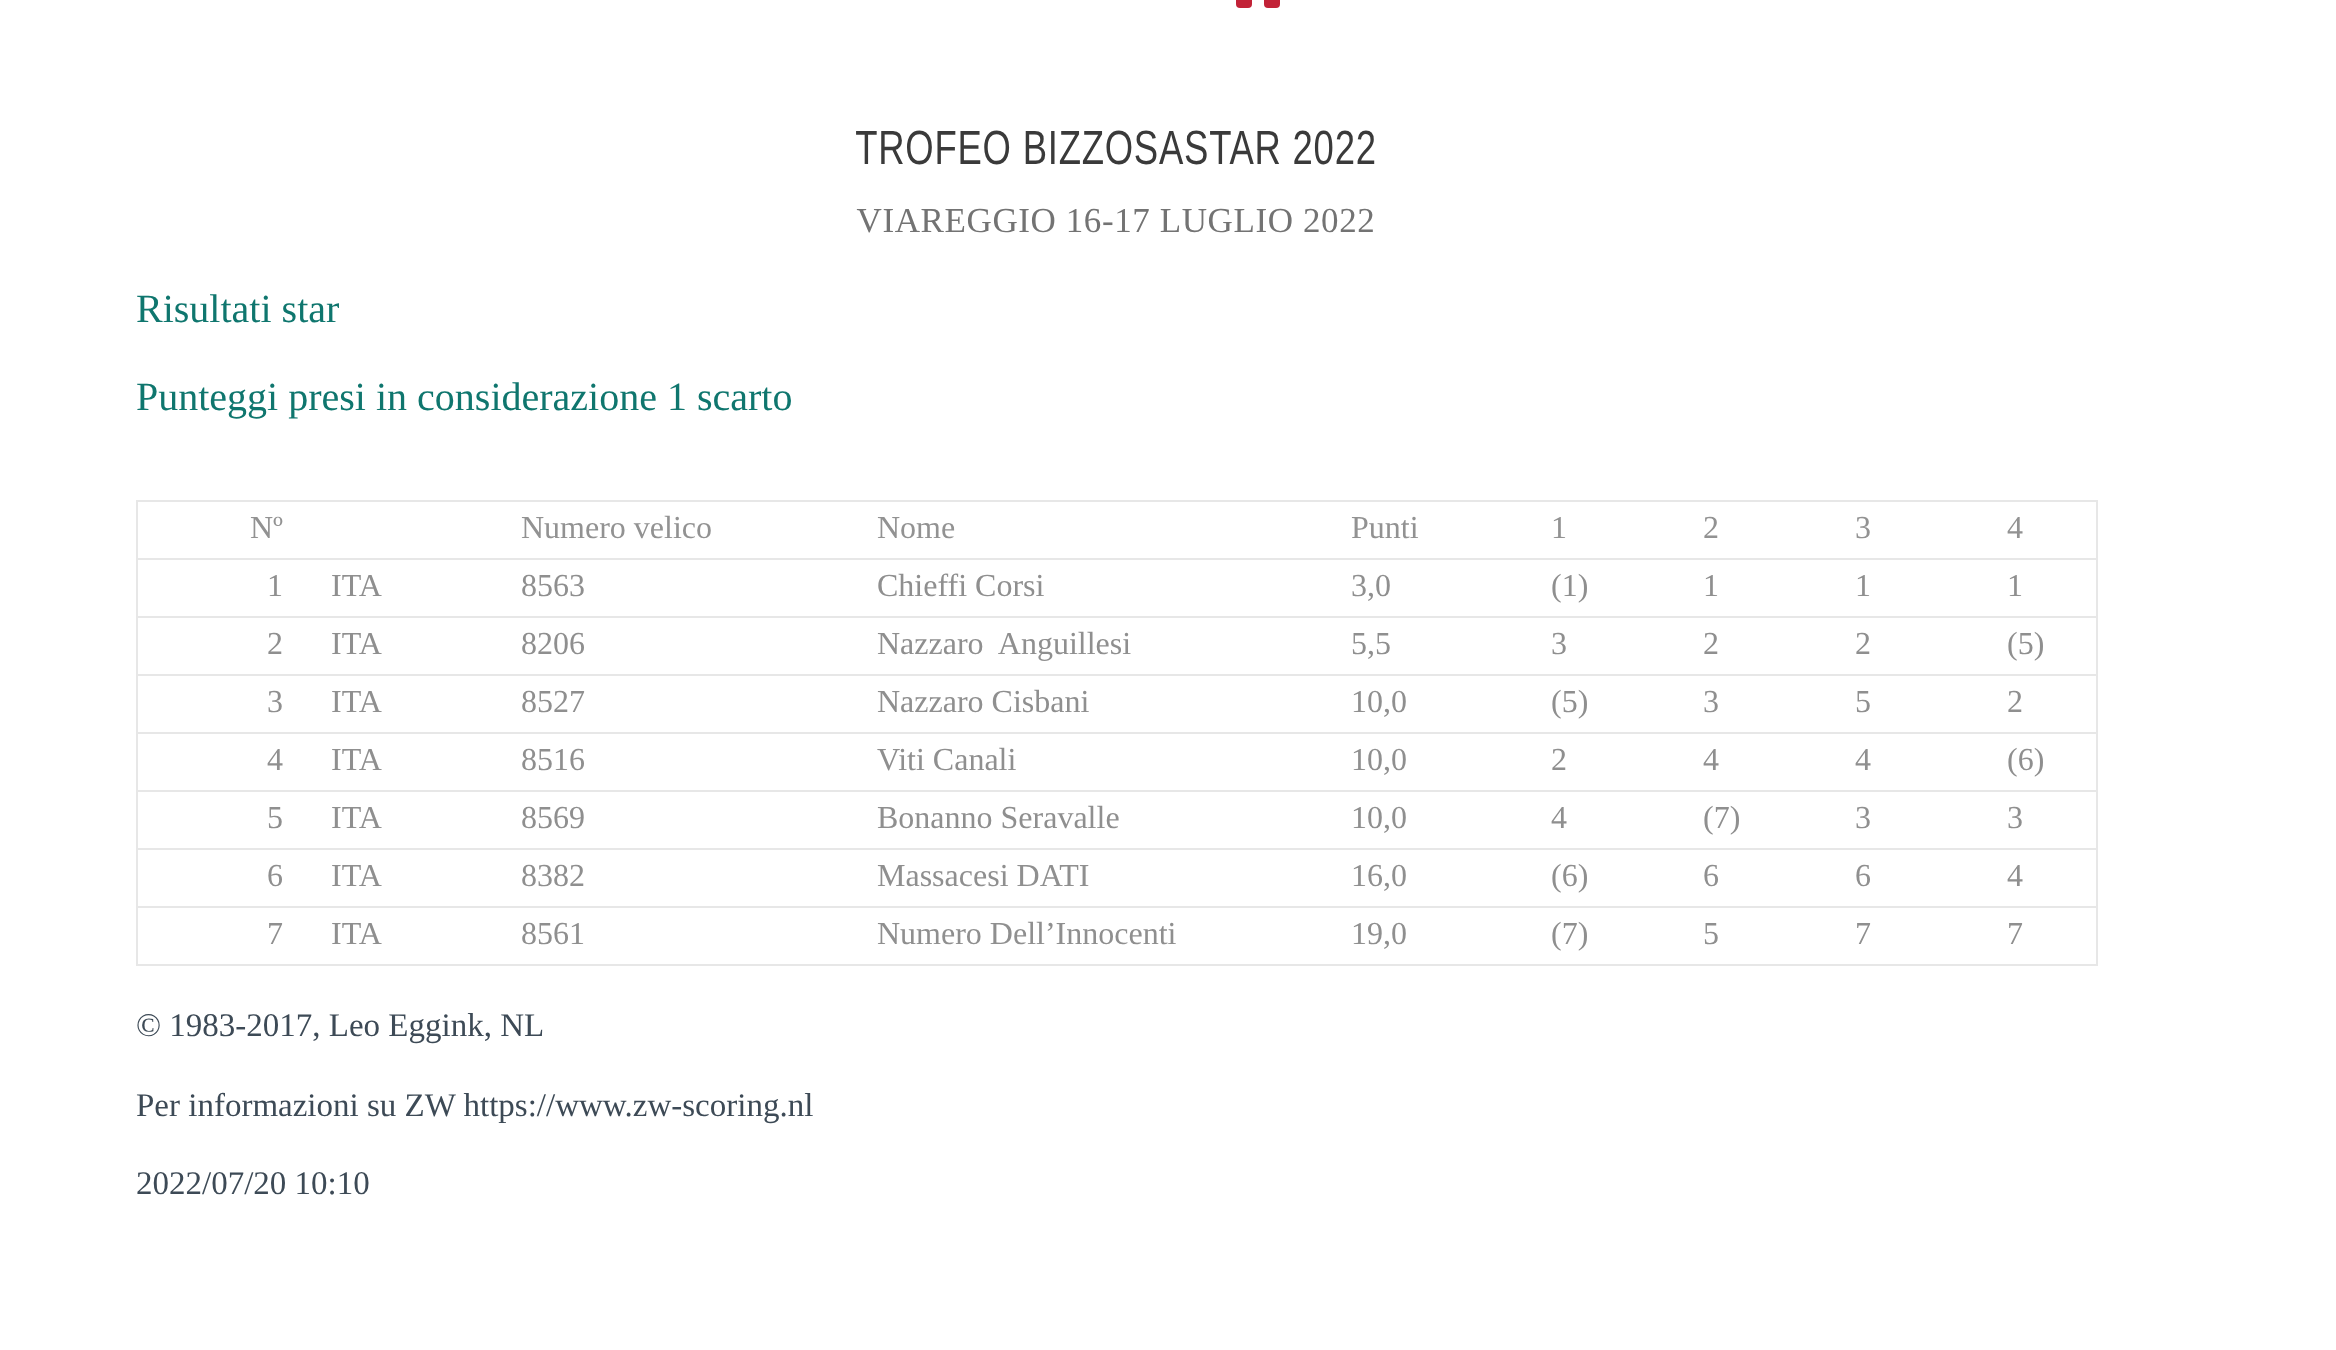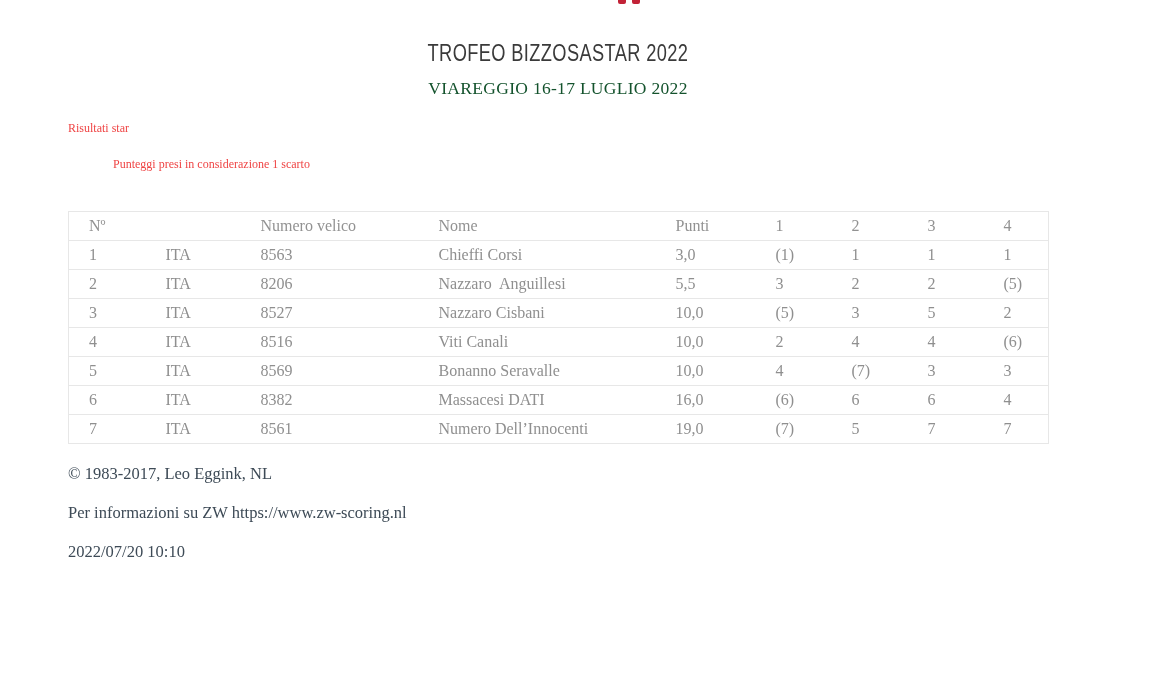--- a/index.html
+++ b/index.html
@@ -26,45 +26,45 @@
     height: 4px;
     background: #c22237;
     border-radius: 0 0 2px 2px;
   }
   .container {
     margin-left: 68px;
     width: 980px;
   }
   .heading-block {
     text-align: center;
-    padding-top: 40px;
+    padding-top: 62px;
   }
   .page-title {
     font-family: "Liberation Sans", sans-serif;
     font-size: 24px;
     font-weight: 500;
     color: #3a3a3a;
     letter-spacing: 0.5px;
     transform: scaleX(0.76);
     transform-origin: center;
     line-height: 1.1;
   }
   .page-subtitle {
     font-size: 17.5px;
-    color: #14532d;
+    color: #737373;
     margin-top: 12px;
     letter-spacing: 0.3px;
   }
   .intro-line {
-    font-size: 12px;
-    color: #ef4444;
+    font-size: 20px;
+    color: #0f766e;
     line-height: 1.1;
   }
   .intro-1 { margin-top: 23px; }
-  .intro-2 { margin-top: 22px; margin-left: 45px; }
+  .intro-2 { margin-top: 22px; }
   table.results {
     margin-top: 40px;
     width: 980px;
     border-collapse: collapse;
     table-layout: fixed;
     font-size: 16px;
     color: #8f8f8f;
   }
   table.results col.c-pos     { width: 77px; }
   table.results col.c-country { width: 95px; }
@@ -77,21 +77,21 @@
     border-top: 1px solid #e7e7e7;
     border-bottom: 1px solid #e7e7e7;
     height: 29px;
     padding: 2px 4px 2px 20px;
     text-align: left;
     font-weight: normal;
     vertical-align: middle;
     white-space: pre;
     overflow: hidden;
   }
-  table.results th:first-child, table.results td:first-child { border-left: 1px solid #e7e7e7; }
+  table.results th:first-child, table.results td:first-child { border-left: 1px solid #e7e7e7; text-align: right; }
   table.results th:last-child,  table.results td:last-child  { border-right: 1px solid #e7e7e7; }
   table.results th { color: #929292; }
   .footer-block { margin-top: 21px; }
   .footer-line {
     font-size: 16.5px;
     color: #3d4a56;
     line-height: 1.1;
     margin-top: 21px;
   }
 </style>

